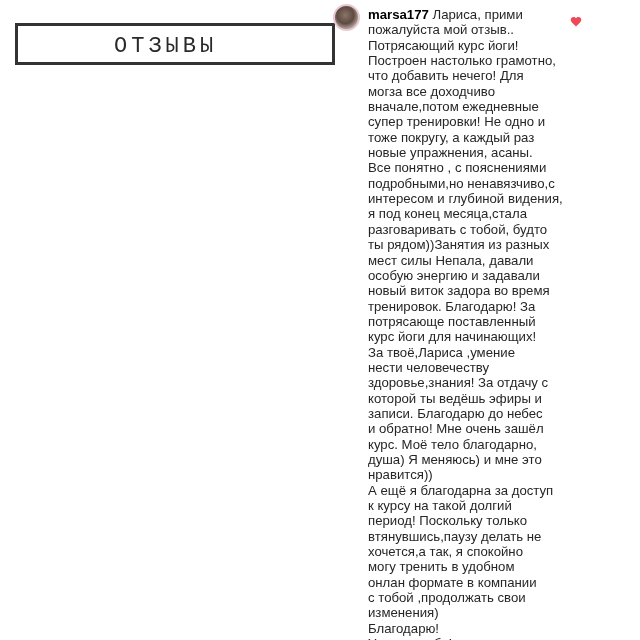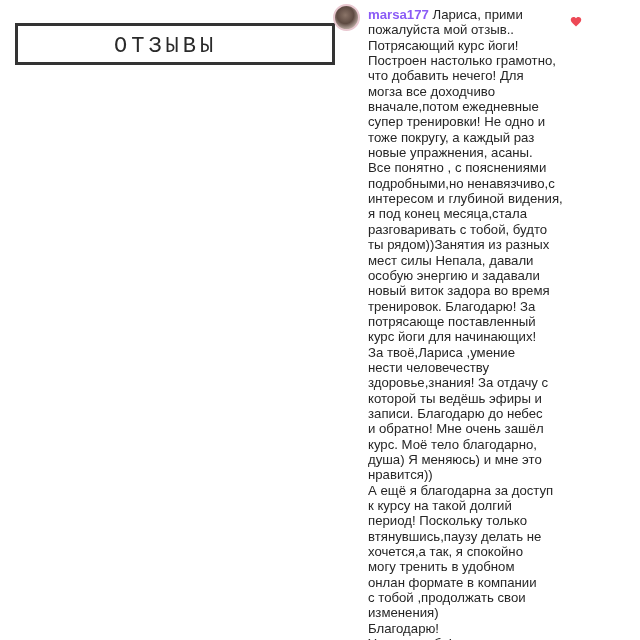--- a/index.html
+++ b/index.html
@@ -16,21 +16,21 @@
   .avatar {
     position:absolute; left:333px; top:4px; width:27px; height:27px; border-radius:50%;
     border:2px solid #e8c8d0; box-sizing:border-box;
     background: radial-gradient(circle at 45% 40%, #8a7468 0%, #5e4a42 45%, #b8a8a0 75%, #d8cccc 100%);
   }
   .comment {
     position:absolute; left:368px; top:7px; width:220px;
     font-size:13.2px; line-height:15.35px; color:#262626;
     white-space:pre-line;
   }
-  .username { font-weight:bold; color:#8b5cf6; }
+  .username { font-weight:bold; color:#000000; }
   .heart {
     position:absolute; left:570px; top:16px; width:12px; height:11px;
   }
 </style>
 </head>
 <body>
 
 <div class="title-box">
   <span class="title-text">ОТЗЫВЫ</span>
 </div>

